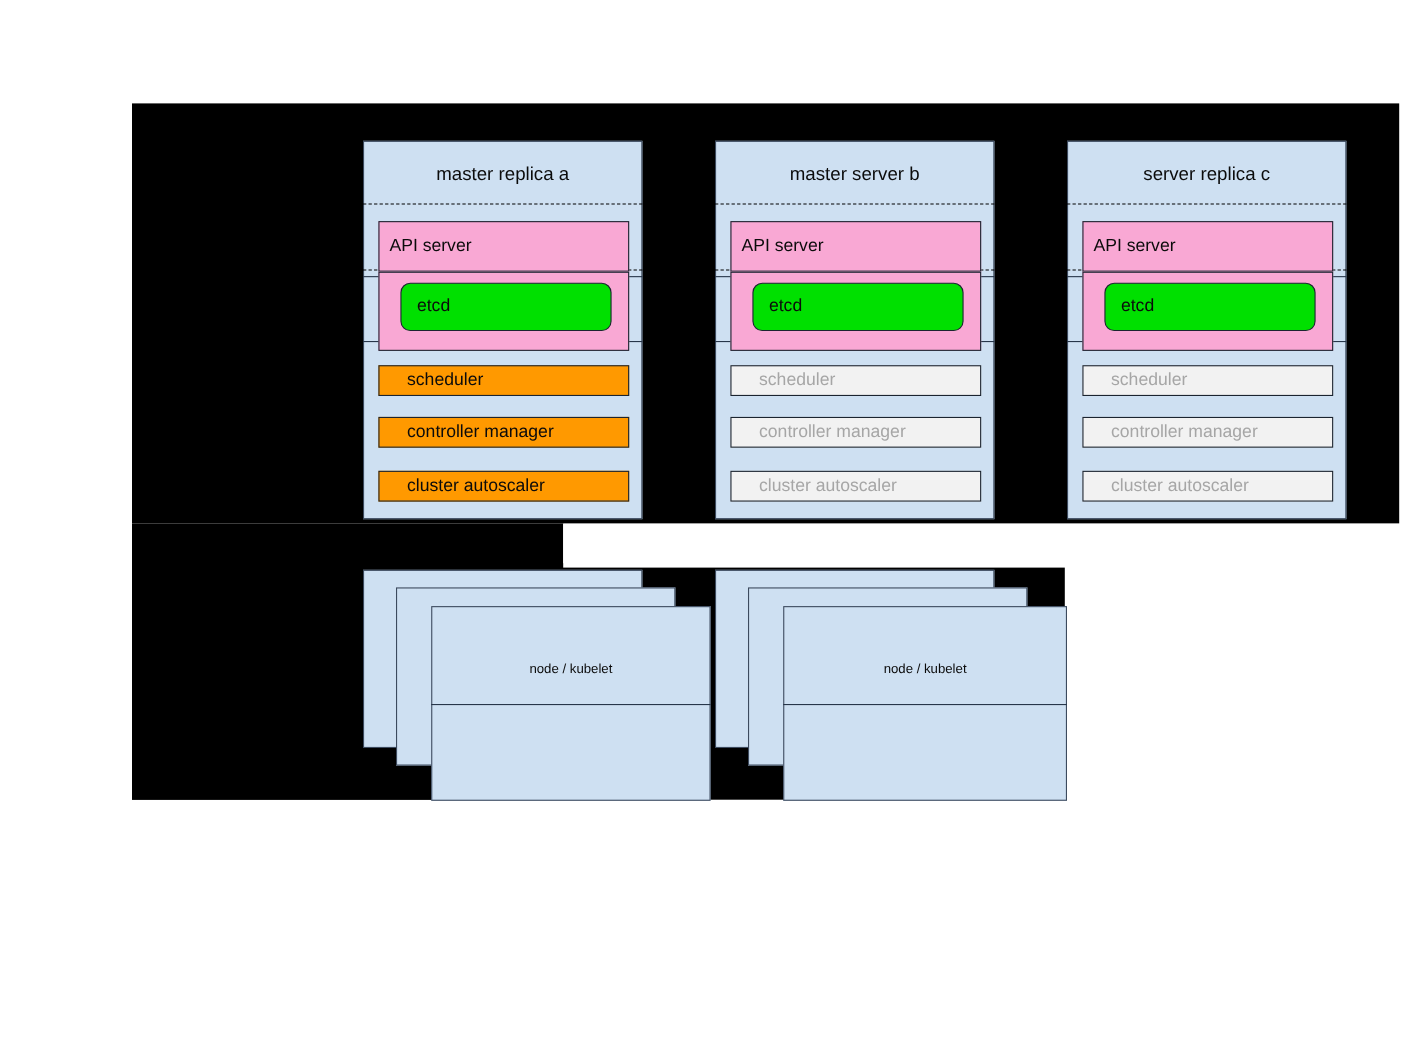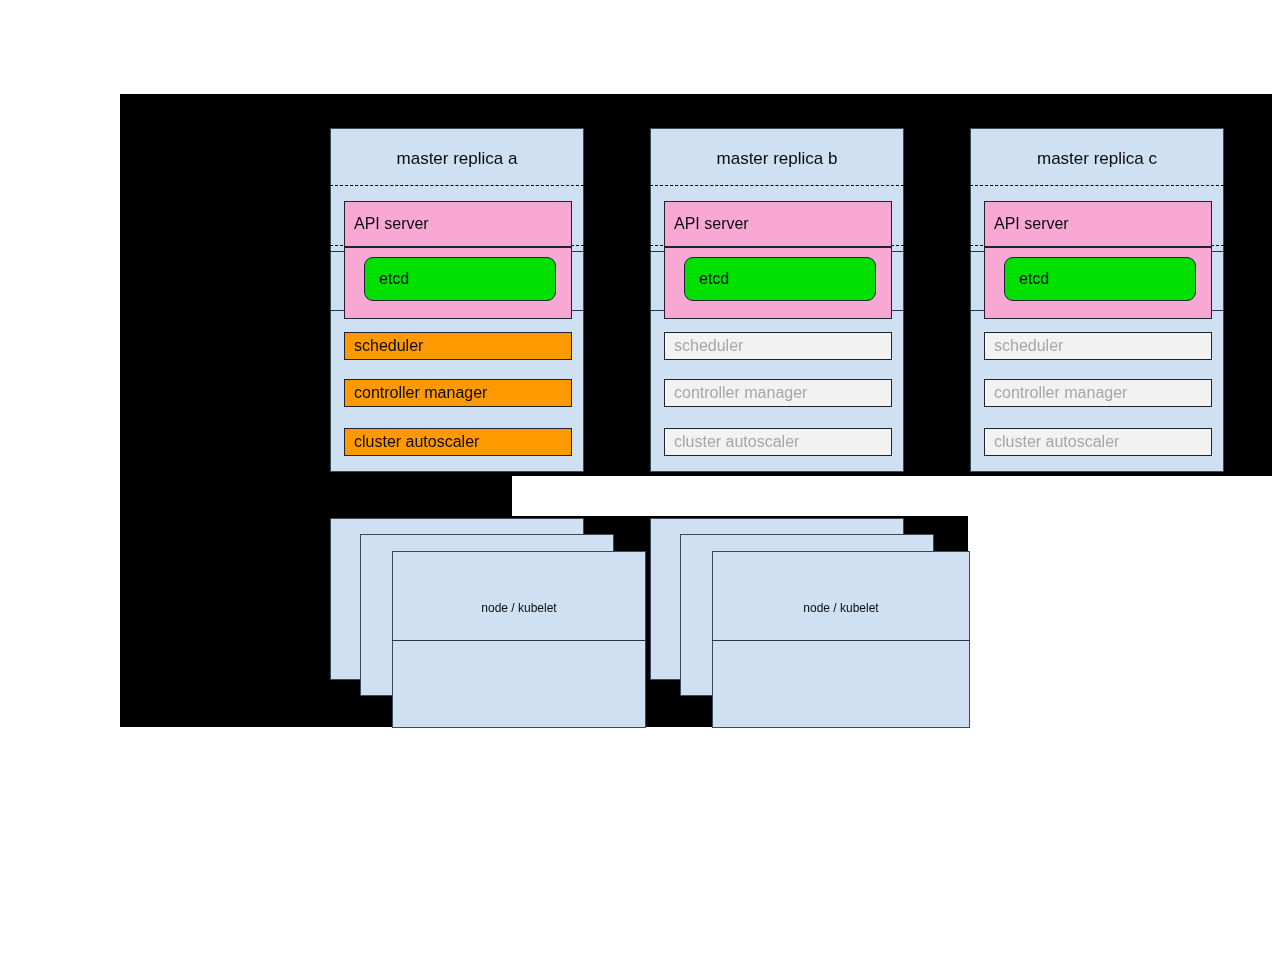--- a/index.html
+++ b/index.html
@@ -69,21 +69,21 @@
 
   
   .comp {
     position: absolute;
     box-sizing: border-box;
     border: 1px solid #1b2430;
     font-size: 16px;
     line-height: 1;
     display: flex;
     align-items: center;
-    padding-left: 9px;
+    padding-left: 25px;
     color: #0b0b0b;
   }
   .comp.active {
     background: #ff9900;
   }
   .comp.inactive {
     background: #f2f2f2;
     color: #a6a6a6;
   }
 
@@ -163,41 +163,41 @@
     <div class="apiserver-shell" style="left:13px; top:118px; width:228px; height:72px;"></div>
     <div class="etcd" style="left:33px; top:128px; width:192px; height:44px;">etcd</div>
 
     <div class="comp active" style="left:13px; top:203px; width:228px; height:28px;">scheduler</div>
     <div class="comp active" style="left:13px; top:250px; width:228px; height:28px;">controller manager</div>
     <div class="comp active" style="left:13px; top:299px; width:228px; height:28px;">cluster autoscaler</div>
   </div>
 
   <div class="replica" style="left:650px; top:128px; width:254px; height:344px;">
 
-    <div class="replica-title">master replica b</div>
+    <div class="replica-title">master server b</div>
 
     <div class="dash-sep" style="top:56px;"></div>
     <div class="dash-sep" style="top:116px;"></div>
     <div class="solid-sep" style="top:122px;"></div>
     <div class="solid-sep" style="top:181px;"></div>
 
     <div class="apiserver-shell" style="left:13px; top:72px; width:228px; height:46px;">
       <div class="apiserver-label">API server</div>
     </div>
     <div class="apiserver-shell" style="left:13px; top:118px; width:228px; height:72px;"></div>
     <div class="etcd" style="left:33px; top:128px; width:192px; height:44px;">etcd</div>
 
     <div class="comp inactive" style="left:13px; top:203px; width:228px; height:28px;">scheduler</div>
     <div class="comp inactive" style="left:13px; top:250px; width:228px; height:28px;">controller manager</div>
     <div class="comp inactive" style="left:13px; top:299px; width:228px; height:28px;">cluster autoscaler</div>
   </div>
 
   <div class="replica" style="left:970px; top:128px; width:254px; height:344px;">
 
-    <div class="replica-title">master replica c</div>
+    <div class="replica-title">server replica c</div>
 
     <div class="dash-sep" style="top:56px;"></div>
     <div class="dash-sep" style="top:116px;"></div>
     <div class="solid-sep" style="top:122px;"></div>
     <div class="solid-sep" style="top:181px;"></div>
 
     <div class="apiserver-shell" style="left:13px; top:72px; width:228px; height:46px;">
       <div class="apiserver-label">API server</div>
     </div>
     <div class="apiserver-shell" style="left:13px; top:118px; width:228px; height:72px;"></div>

